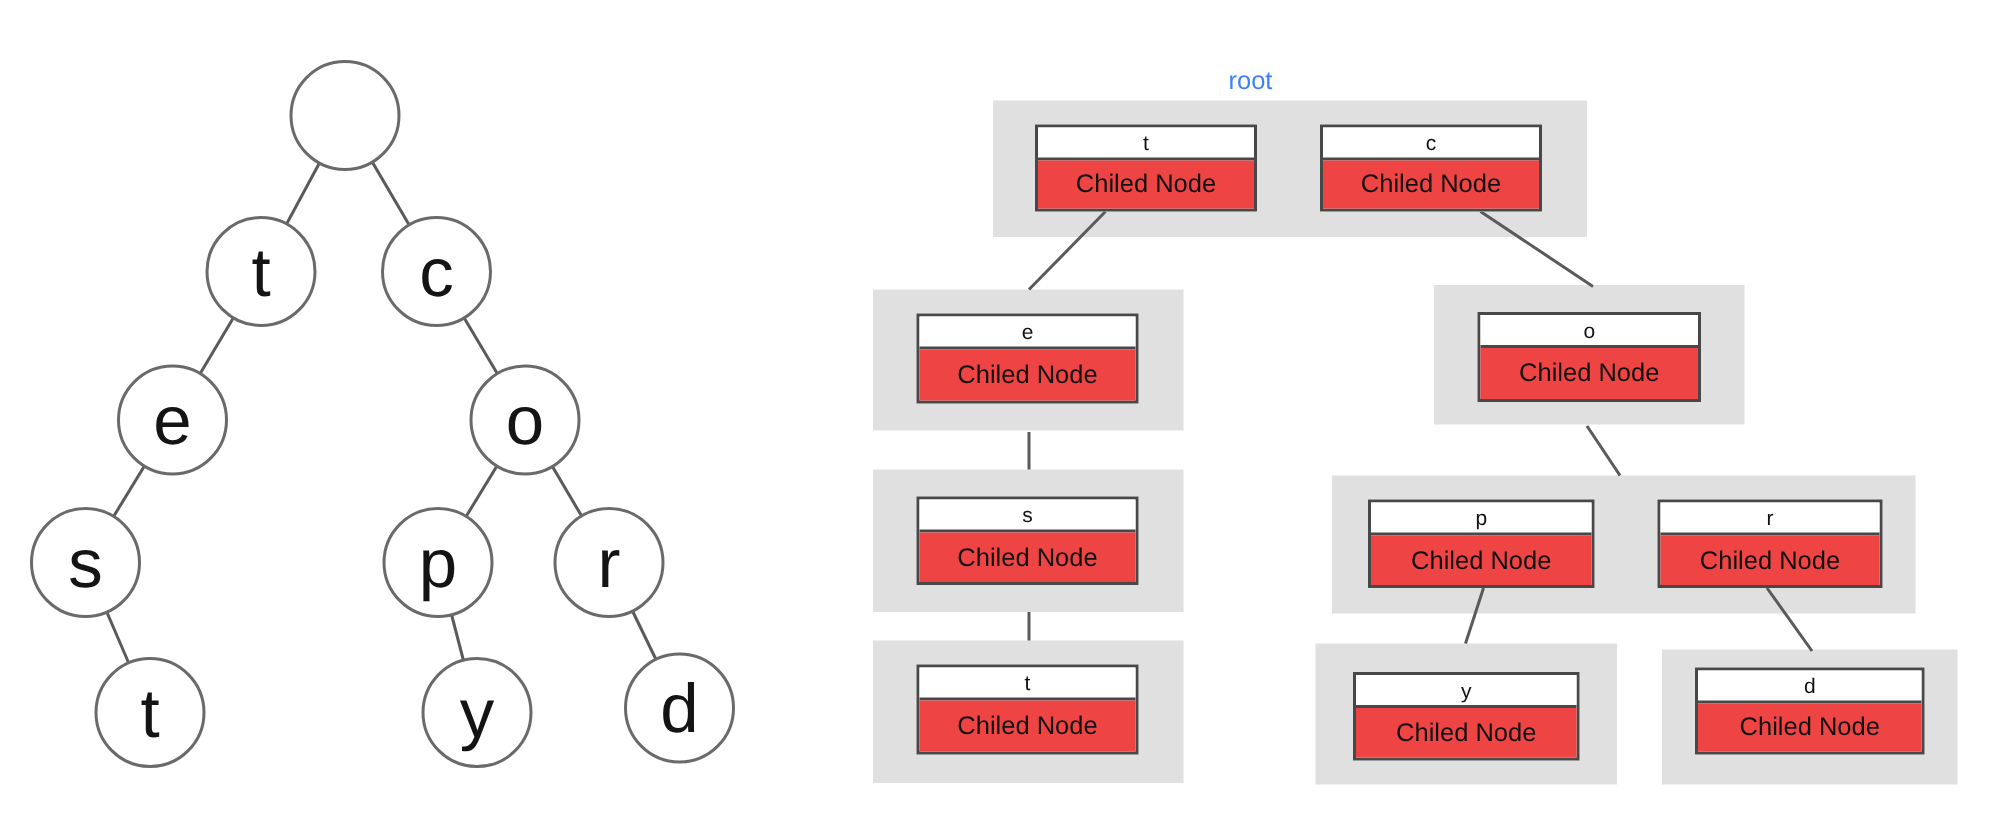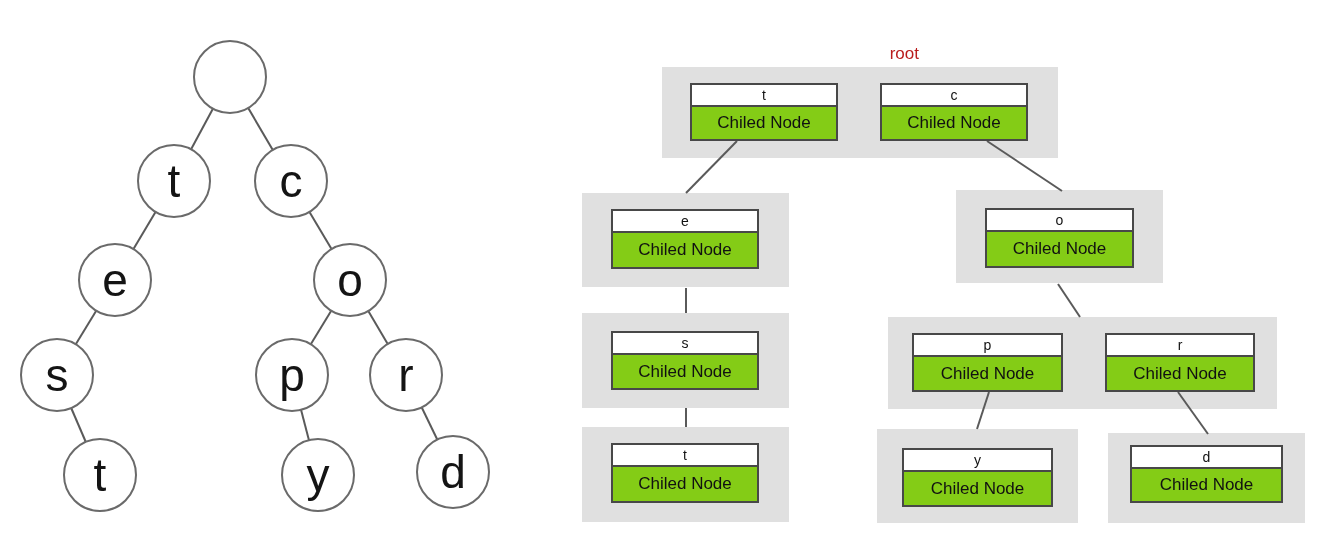--- a/index.html
+++ b/index.html
@@ -29,25 +29,25 @@
     box-sizing:border-box;
     display:flex;flex-direction:column;
   }
   .node-box .hdr{
     height:20px;line-height:20px;flex:0 0 auto;
     text-align:center;font-size:14px;color:#111;
     background:#ffffff;border-bottom:2px solid #484848;
   }
   .node-box .bdy{
     flex:1 1 auto;display:flex;align-items:center;justify-content:center;
-    font-size:17px;color:#111;background:#84cc16;
+    font-size:17px;color:#111;background:#ef4444;
   }
   .root-label{
     position:absolute;left:819px;top:44px;width:100px;z-index:3;
-    text-align:right;font-size:17px;color:#b91c1c;
+    text-align:left;font-size:17px;color:#3b82f6;
   }
 </style>
 </head>
 <body>
 
 <div class="stage">
 
   <div class="gwrap" style="left:662px;top:67px;width:396px;height:91px;"></div>
   <div class="gwrap" style="left:582px;top:193px;width:207px;height:94px;"></div>
   <div class="gwrap" style="left:956px;top:190px;width:207px;height:93px;"></div>

